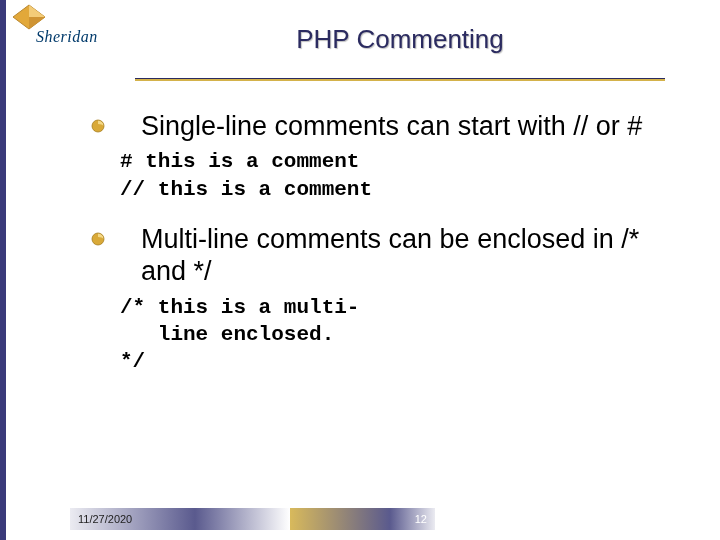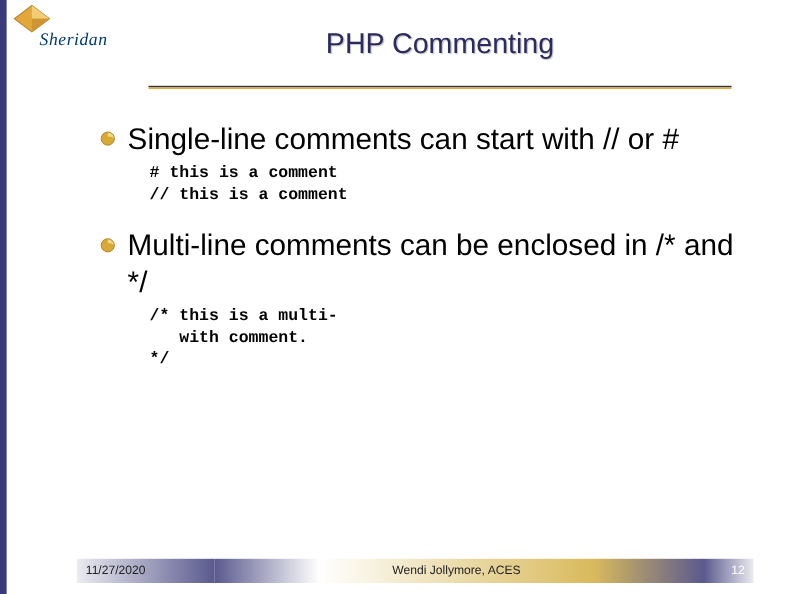--- a/index.html
+++ b/index.html
@@ -12,24 +12,24 @@
   .title {
     position: absolute; left: 140px; top: 24px; width: 520px; text-align: center;
     font-family: Verdana, Geneva, sans-serif; font-size: 26px; color: #2b2b60;
     text-shadow: 1px 1px 1px rgba(0,0,0,0.25);
   }
   .title-underline {
     position: absolute; left: 135px; top: 78px; width: 530px; height: 3px;
     background: linear-gradient(to bottom, #2b2b60 0%, #2b2b60 50%, #d4b24a 50%, #d4b24a 100%);
   }
   .content { position: absolute; left: 90px; top: 110px; width: 590px; }
-  .bullet-row { display: flex; align-items: flex-start; margin-bottom: 6px; }
+  .bullet-row { display: flex; align-items: flex-start; margin-bottom: 6px; gap: 25px; }
   .bullet-icon { flex: 0 0 20px; margin-top: 8px; margin-right: 6px; }
   .bullet-text { font-size: 27px; color: #000; line-height: 1.2; }
-  .code-block { margin-left: 46px; margin-top: 4px; margin-bottom: 20px; font-family: "Courier New", Courier, monospace; font-weight: bold; font-size: 15px; color: #000; line-height: 1.3; white-space: pre; }
+  .code-block { margin-left: 30px; margin-top: 4px; margin-bottom: 20px; font-family: "Courier New", Courier, monospace; font-weight: bold; font-size: 21px; color: #000; line-height: 1.3; white-space: pre; }
   .footer-bar {
     position: absolute; left: 70px; bottom: 10px; width: 615px; height: 22px;
     display: flex; align-items: center;
     font-size: 11px; color: #222; text-align: right;
   }
   .footer-seg { height: 22px; display: flex; align-items: center; padding: 0 8px; }
   .seg1 { width: 125px; background: linear-gradient(to right, rgba(61,61,122,0.1), rgba(61,61,122,0.85)); }
   .seg2 { width: 95px; background: linear-gradient(to right, rgba(61,61,122,0.85), rgba(61,61,122,0.0)); }
   .seg3 { flex: 1; justify-content: center; background: linear-gradient(to right, rgba(212,178,74,0.0), rgba(212,178,74,0.9)); }
   .seg4 { width: 100px; background: linear-gradient(to right, rgba(212,178,74,0.9), rgba(61,61,122,0.85)); }
@@ -72,25 +72,24 @@
       <div class="bullet-icon">
         <svg width="16" height="16" viewBox="0 0 16 16">
           <circle cx="8" cy="8" r="6" fill="#d9a938"></circle>
           <path d="M8 2 Q14 4 14 8 Q12 6 8 6 Z" fill="#f4d886"></path>
           <circle cx="8" cy="8" r="6" fill="none" stroke="#a67d1e" stroke-width="0.8"></circle>
         </svg>
       </div>
       <div class="bullet-text">Multi-line comments can be enclosed in /* and */</div>
     </div>
     <div class="code-block">/* this is a multi-
-   with comment.
+   line enclosed.
 */</div>
 
   </div>
 
   <div class="footer-bar">
     <div class="footer-seg seg1">11/27/2020</div>
     <div class="footer-seg seg2"></div>
-    <div class="footer-seg seg3">Wendi Jollymore, ACES</div>
     <div class="footer-seg seg4"></div>
     <div class="footer-seg seg5">12</div>
   </div>
 </div>
 
 </body></html>

